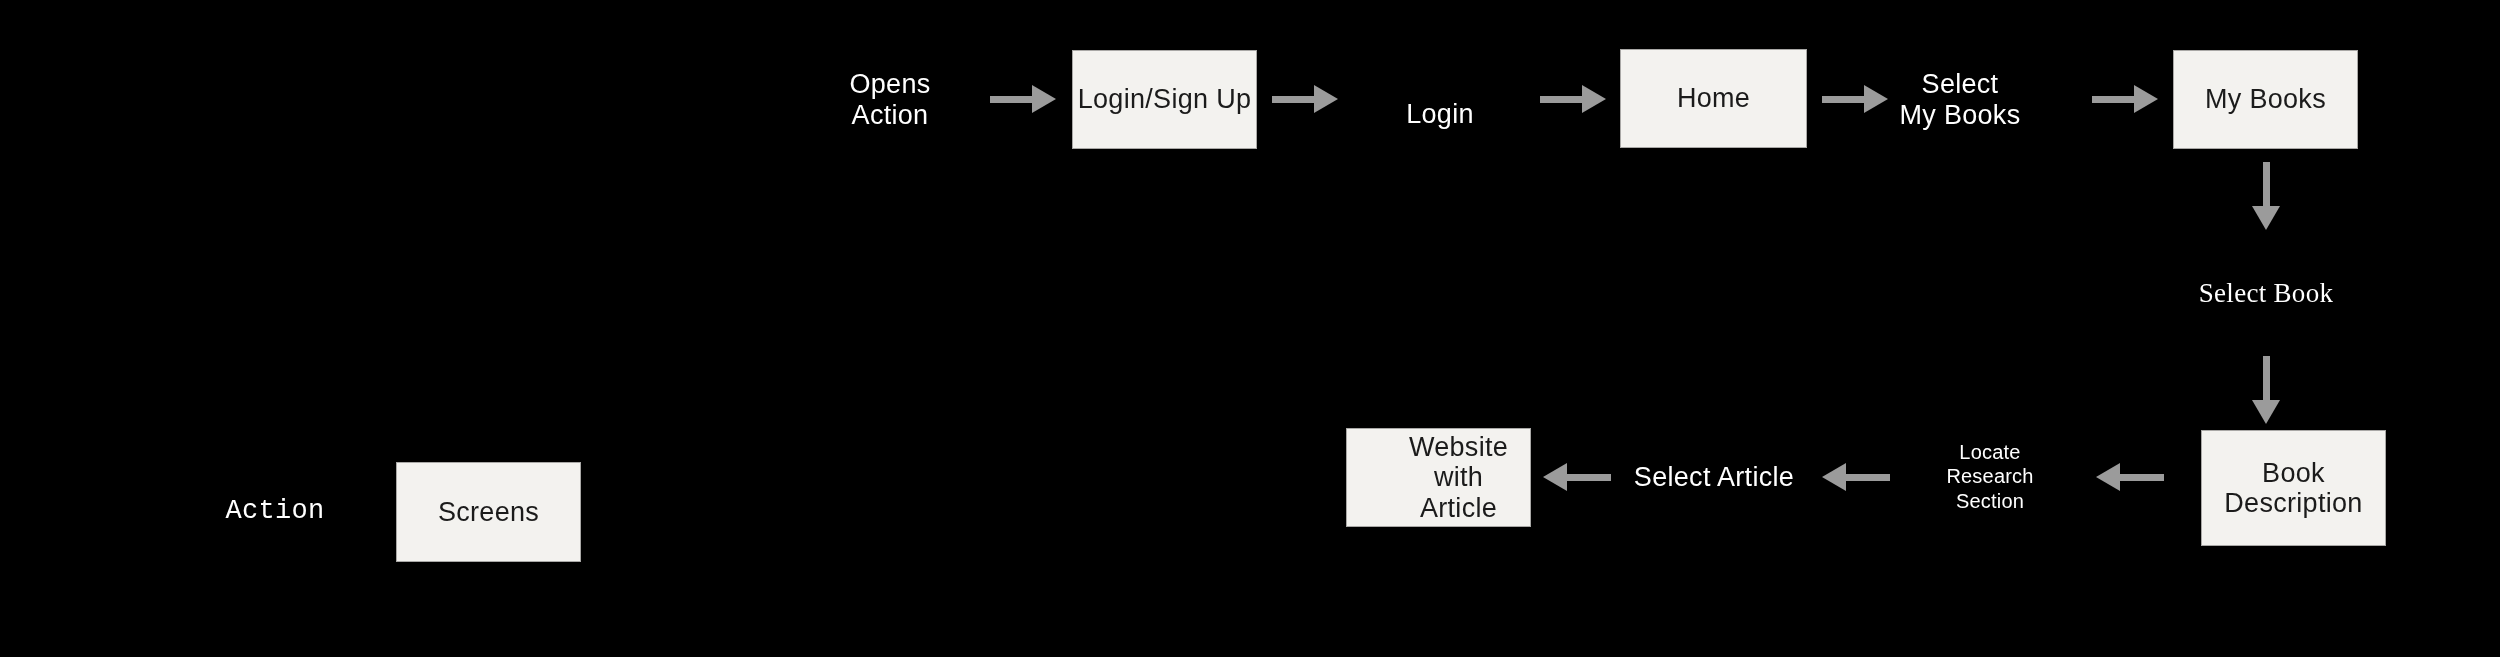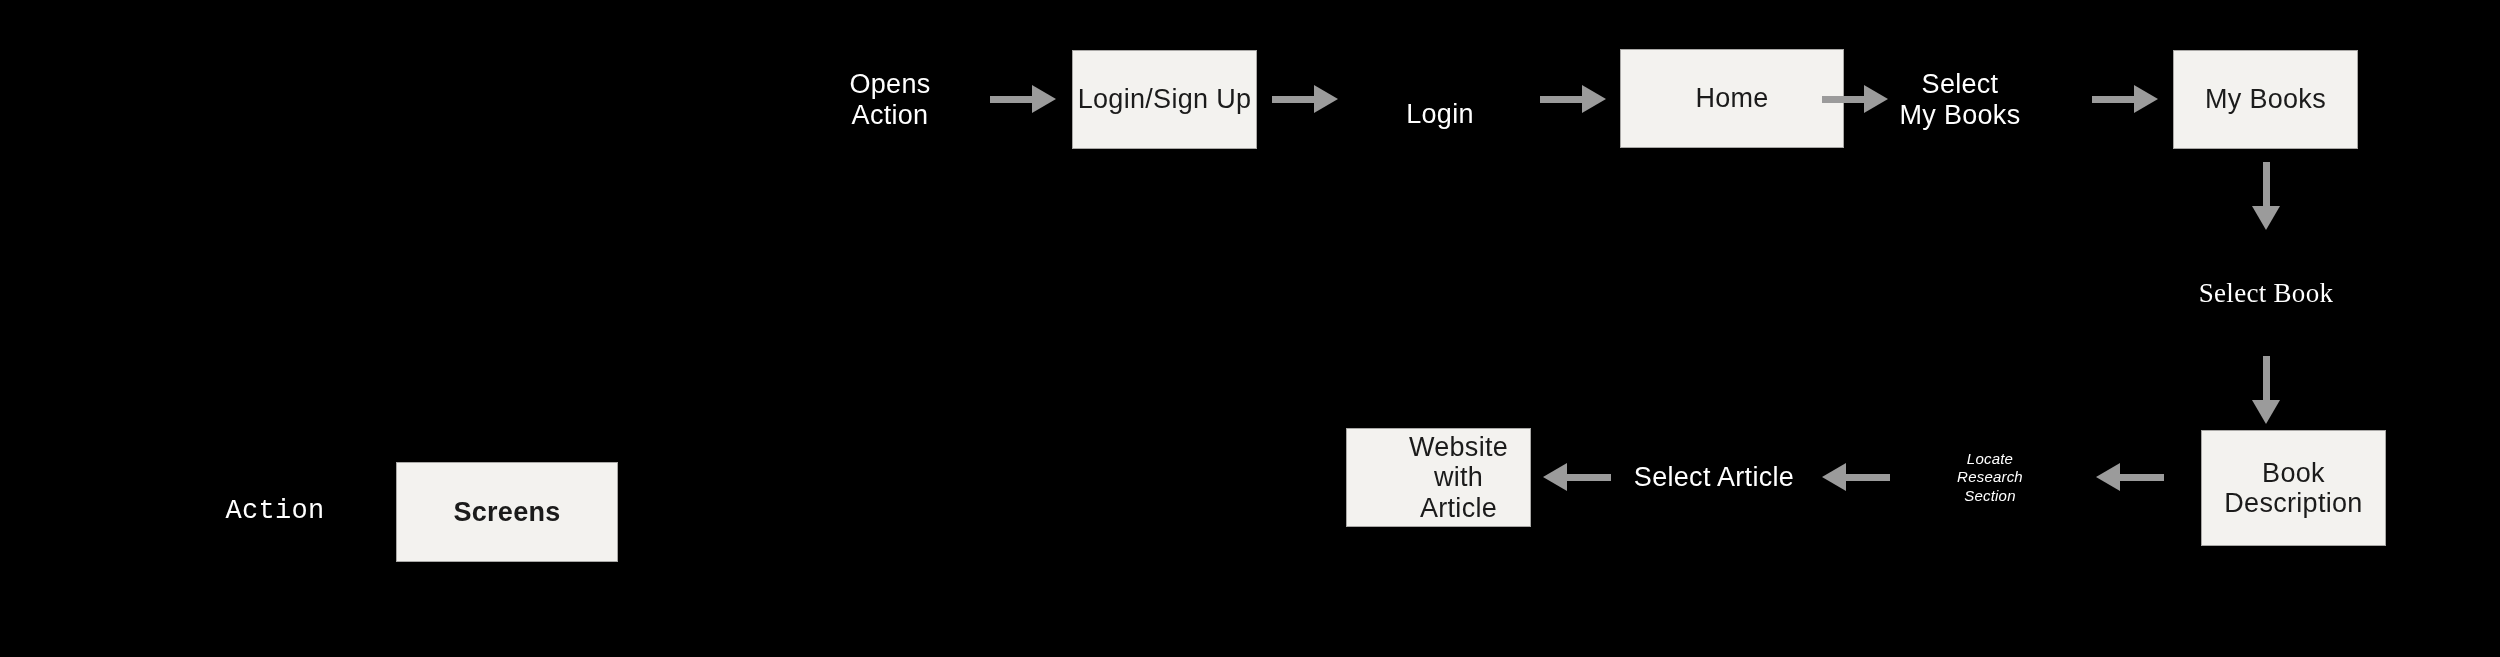--- a/index.html
+++ b/index.html
@@ -42,24 +42,23 @@
     color: var(--label-text);
     font-size: 27px;
     font-weight: 500;
     line-height: 1.13;
     text-align: center;
     white-space: pre-line;
     transform: translate(-50%, -50%);
     letter-spacing: 0.3px;
   }
   .flabel.small {
-    font-size: 15px;
+    font-size: 20px;
     line-height: 1.22;
     letter-spacing: 0.2px;
-    font-style: italic;
   }
   .arrow { position: absolute; }
   .arrow .shaft { position: absolute; background: var(--arrow); }
   .arrow .head { position: absolute; width: 0; height: 0; }
 
   .arrow.right { width: 66px; height: 28px; }
   .arrow.right .shaft { left: 0; top: 10.5px; width: 44px; height: 7px; }
   .arrow.right .head { right: 0; top: 0;
     border-top: 14px solid transparent; border-bottom: 14px solid transparent;
     border-left: 24px solid var(--arrow); }
@@ -96,21 +95,21 @@
     <span class="head"></span>
   </div>
 
   <div class="flabel" style="left:1440px; top:114px;">Login</div>
 
   <div class="arrow right" style="left:1540px; top:85px;">
     <span class="shaft"></span>
     <span class="head"></span>
   </div>
 
-  <div class="box" style="left:1620px; top:49px; width:224px; height:99px;">Home</div>
+  <div class="box" style="left:1620px; top:49px; width:187px; height:99px;">Home</div>
 
   <div class="arrow right" style="left:1822px; top:85px;">
     <span class="shaft"></span>
     <span class="head"></span>
   </div>
 
   <div class="flabel" style="left:1960px; top:99px;">Select
 My Books</div>
 
   <div class="arrow right" style="left:2092px; top:85px;">
@@ -154,15 +153,15 @@
   <div class="arrow left" style="left:1543px; top:463px;">
     <span class="shaft"></span>
     <span class="head"></span>
   </div>
 
   <div class="box" style="left:1346px; top:428px; width:185px; height:99px;padding-left:40px;">Website with
 Article</div>
 
   <div class="flabel" style="left:275px; top:511px;font-family:Liberation Mono, monospace;">Action</div>
 
-  <div class="box" style="left:396px; top:462px; width:222px; height:100px;font-weight:bold;">Screens</div>
+  <div class="box" style="left:396px; top:462px; width:185px; height:100px;">Screens</div>
 
 </div>
 
 </body></html>

